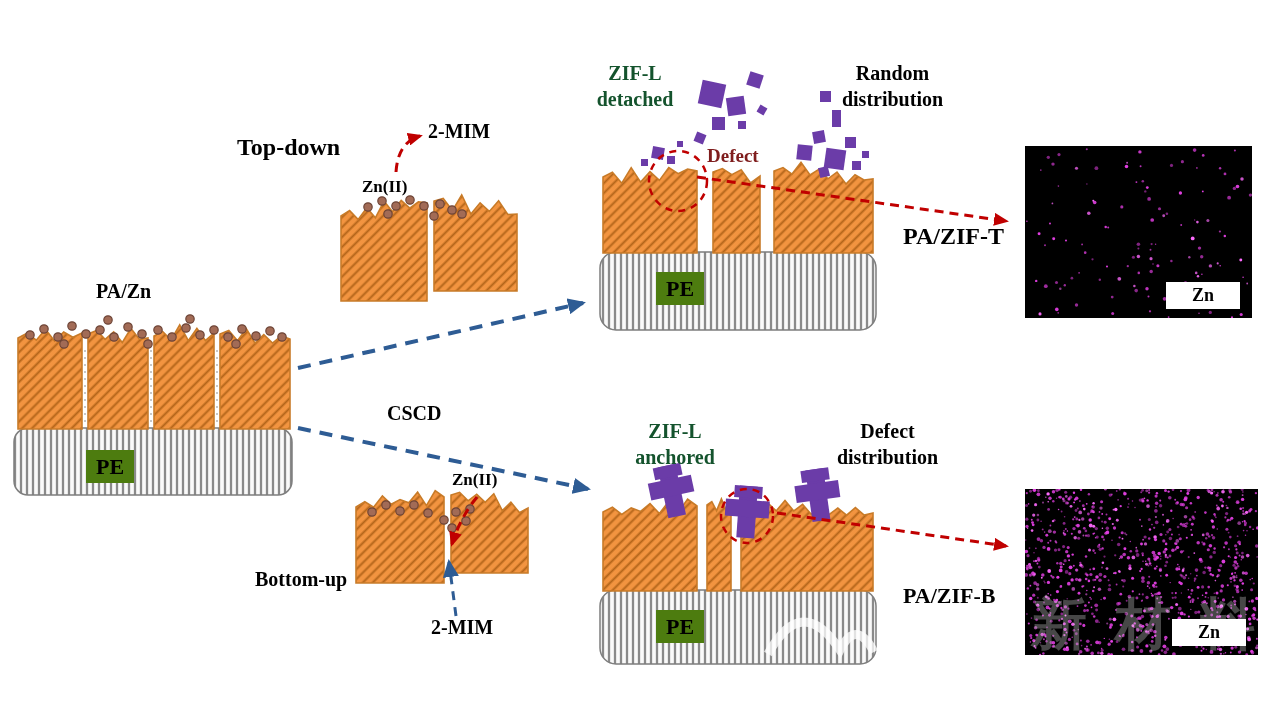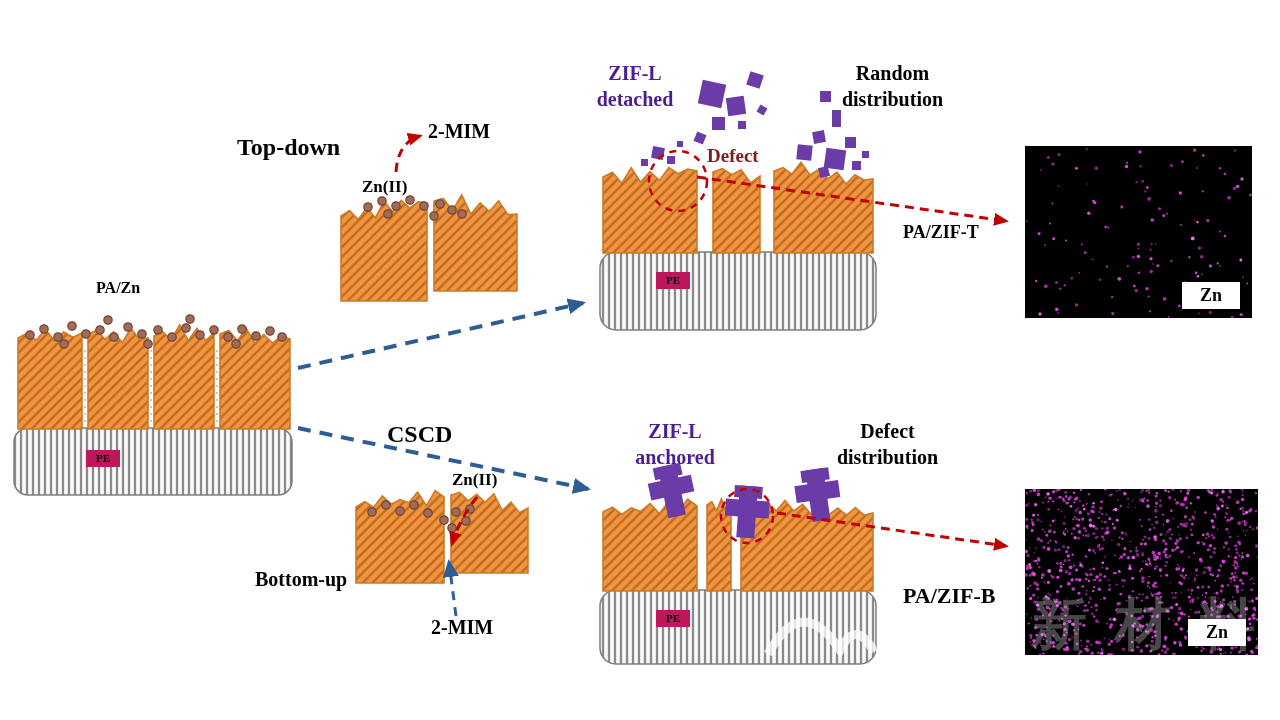--- a/index.html
+++ b/index.html
@@ -3,26 +3,26 @@
 <meta charset="utf-8">
 <style>
   *{box-sizing:border-box;margin:0;padding:0}
   html,body{background:#fff}
   body{width:1280px;height:720px;overflow:hidden}
   #stage{position:relative;width:1280px;height:720px;background:#fff;font-family:"Liberation Serif",serif}
   #gfx{position:absolute;left:0;top:0}
   .lbl{position:absolute;font-family:"Liberation Serif",serif;font-weight:700;color:#000;
        white-space:pre-line;line-height:1.3}
   .lbl.center{text-align:center}
-  .lbl.red{color:#4c1d95}
-  .lbl.pe{background:#be185d;padding:0 10px;font-size:11px;line-height:1.5}
+  .lbl.red{color:#14532d}
+  .lbl.pe{background:#4d7c0f;padding:0 10px;font-size:22px;line-height:1.5}
   .eds{position:absolute;background:#000}
   .eds svg{position:absolute;left:0;top:0}
   .znbox{position:absolute;right:12px;bottom:9px;background:#fff;color:#000;font-weight:700;
-         font-size:18px;padding:0 18px;font-family:"Liberation Serif",serif;line-height:1.5}
+         font-size:18px;padding:0 26px;font-family:"Liberation Serif",serif;line-height:1.5}
   .wm{position:absolute;left:6px;top:98px;font-size:56px;font-weight:700;
       color:rgba(255,255,255,0.28);letter-spacing:28px;white-space:nowrap;pointer-events:none}
   .arr-blue{stroke:#2E5C94;stroke-width:4;fill:none;stroke-dasharray:13 9}
   .arr-blue-thin{stroke:#2E5C94;stroke-width:3;fill:none;stroke-dasharray:9 7}
   .arr-red{stroke:#C00000;stroke-width:3;fill:none;stroke-dasharray:9 6}
   .dashc{stroke:#C00000;stroke-width:2.5;fill:none;stroke-dasharray:7 6}
 </style>
 </head>
 <body>
 
@@ -162,34 +162,34 @@
       <path class="arr-blue-thin" d="M456,616 L449,562" marker-end="url(#ah-blue)"></path>
       <path class="arr-red" d="M396,172 Q398,142 420,136" marker-end="url(#ah-red)"></path>
       <path class="arr-red" d="M477,497 Q460,518 452,544" marker-end="url(#ah-red)"></path>
       <path class="arr-red" d="M697,177 L1006,221" marker-end="url(#ah-red)"></path>
       <path class="arr-red" d="M777,513 L1006,546" marker-end="url(#ah-red)"></path>
       <ellipse class="dashc" cx="678" cy="181" rx="29" ry="30"></ellipse>
       <ellipse class="dashc" cx="747" cy="516" rx="26" ry="27"></ellipse>
     </g>
   </svg>
 
-  <div class="lbl" style="left:96px;top:278px;font-size:16px">PA/Zn</div>
+  <div class="lbl" style="left:96px;top:278px;font-size:20px">PA/Zn</div>
   <div class="lbl" style="left:237px;top:132px;font-size:24px">Top-down</div>
   <div class="lbl" style="left:428px;top:118px;font-size:20px">2-MIM</div>
   <div class="lbl" style="left:362px;top:176px;font-size:17px">Zn(II)</div>
   <div class="lbl center red" style="left:573px;top:60px;width:124px;font-size:20px">ZIF-L
 detached</div>
   <div class="lbl center" style="left:820px;top:60px;width:145px;font-size:20px">Random
 distribution</div>
   <div class="lbl" style="left:707px;top:144px;font-size:19px;color:#7f1d1d">Defect</div>
   <div class="lbl pe" style="left:86px;top:450px">PE</div>
   <div class="lbl pe" style="left:656px;top:272px">PE</div>
   <div class="lbl pe" style="left:656px;top:610px">PE</div>
-  <div class="lbl" style="left:903px;top:221px;font-size:18px">PA/ZIF-T</div>
-  <div class="lbl" style="left:387px;top:419px;font-size:24px">CSCD</div>
+  <div class="lbl" style="left:903px;top:221px;font-size:24px">PA/ZIF-T</div>
+  <div class="lbl" style="left:387px;top:400px;font-size:20px">CSCD</div>
   <div class="lbl" style="left:452px;top:469px;font-size:17px">Zn(II)</div>
   <div class="lbl" style="left:255px;top:566px;font-size:20px">Bottom-up</div>
   <div class="lbl" style="left:431px;top:614px;font-size:20px">2-MIM</div>
   <div class="lbl center red" style="left:612px;top:418px;width:126px;font-size:20px">ZIF-L
 anchored</div>
   <div class="lbl center" style="left:815px;top:418px;width:145px;font-size:20px">Defect
 distribution</div>
   <div class="lbl" style="left:903px;top:582px;font-size:22px">PA/ZIF-B</div>
 
   <div class="eds" style="left:1025px;top:146px;width:227px;height:172px">

